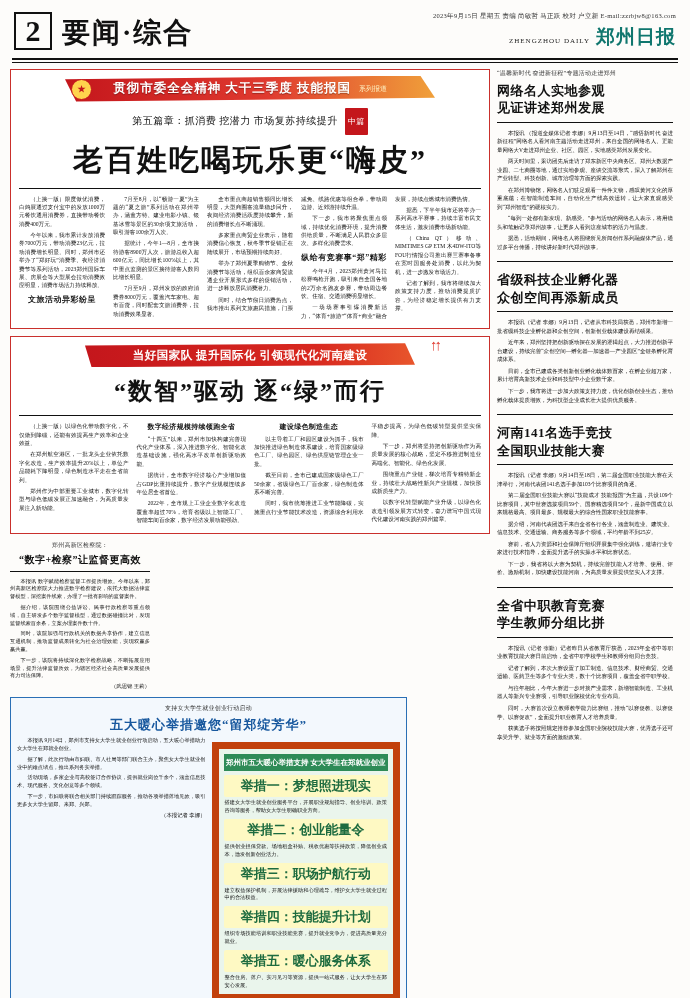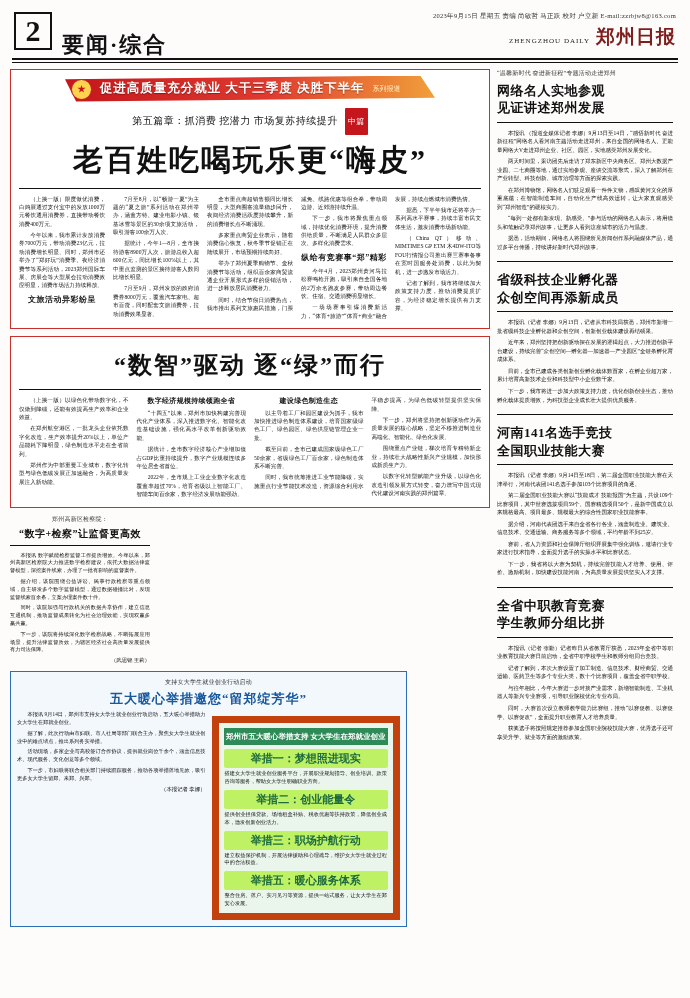--- a/index.html
+++ b/index.html
@@ -11,26 +11,26 @@
   }
   .page{position:relative;width:690px;height:998px;box-sizing:border-box;padding:0 10px;}
 
   
   .masthead{display:flex;align-items:flex-end;padding:12px 4px 4px 4px;}
   .pagenum{
     font-size:30px;font-weight:bold;border:2px solid #111;width:34px;height:34px;
     display:flex;align-items:center;justify-content:center;line-height:1;
     font-family:"Liberation Serif",serif;
   }
-  .section-title{font-size:22px;font-weight:bold;margin-left:10px;letter-spacing:2px;position:relative;top:10px;}
+  .section-title{font-size:28px;font-weight:bold;margin-left:10px;letter-spacing:2px;position:relative;top:2px;}
   .masthead-right{margin-left:auto;text-align:right;display:flex;flex-direction:column;align-items:flex-end;}
   .mh-meta{font-size:6.5px;color:#333;letter-spacing:.3px;margin-bottom:3px;white-space:nowrap;}
   .mh-brand{display:flex;align-items:baseline;gap:6px;}
   .mh-en{font-size:7px;letter-spacing:1px;color:#222;}
-  .mh-cn{font-size:19px;font-weight:bold;letter-spacing:1px;color:#7f1d1d;
+  .mh-cn{font-size:19px;font-weight:bold;letter-spacing:1px;color:#0f766e;
          font-family:"Liberation Serif",serif;}
   .rule{border-top:2px solid #111;margin:4px 2px 0 2px;}
   .rule-thin{border-top:1px solid #111;margin:1.5px 2px 0 2px;}
 
   
   .cols{display:flex;gap:7px;margin-top:6px;height:920px;}
   .col-left{width:480px;display:flex;flex-direction:column;}
   .col-right{width:176px;display:flex;flex-direction:column;}
 
   
@@ -85,21 +85,21 @@
 
   
   .bottom{display:flex;gap:7px;margin-top:7px;flex-direction:column;}
   .bl{width:140px;}
   .bm{width:397px;}
   .blue-box{border:1px solid #2a6fb5;background:#f3f8fd;padding:6px;box-sizing:border-box;}
   .blue-title{color:#18589e;font-weight:bold;font-size:13px;text-align:center;letter-spacing:1px;margin:3px 0;}
   .green-panel{background:#eaf5ec;border:7px solid #c2410c;padding:5px;margin-top:5px;}
   .green-head{background:#2e8b57;color:#fff;font-size:7.5px;text-align:center;padding:3px 2px;font-weight:bold;line-height:1.5;}
   .measure{margin-top:4px;}
-  .measure-h{background:#bef264;color:#1d6b3f;font-size:11px;font-weight:bold;text-align:center;padding:2px;border-radius:2px;}
+  .measure-h{background:#fef9c3;color:#1d6b3f;font-size:13px;font-weight:bold;text-align:center;padding:2px;border-radius:2px;}
   .measure-b{font-size:5.2px;line-height:1.5;text-align:justify;padding:2px 1px 0 1px;}
   .small-title{font-weight:bold;font-size:10px;text-align:center;letter-spacing:.5px;margin:3px 0 4px 0;}
   .note{font-size:5.2px;line-height:1.5;text-align:justify;}
   .note p{margin:0 0 3px 0;text-indent:2em;}
   .footer-sig{text-align:right;font-size:5.4px;margin-top:2px;}
   .center{text-align:center;}
 </style>
 </head>
 <body>
 
@@ -120,21 +120,21 @@
   <div class="rule-thin"></div>
 
   <div class="cols">
 
     <div class="col-left">
 
       <div class="box">
         <div class="banner">
           <div class="ribbon"></div>
           <div class="emblem">★</div>
-          <div class="btxt">促进高质量充分就业 大干三季度 决胜下半年</div>
+          <div class="btxt">贯彻市委全会精神 大干三季度 技能报国</div>
           <div class="bsuffix">系列报道</div>
         </div>
         <div class="kicker">
           <span>第五篇章：抓消费 挖潜力 市场复苏持续提升</span>
           <span class="badge">中篇</span>
         </div>
         <div class="headline h1">老百姓吃喝玩乐更“嗨皮”</div>
         <div class="hr-u"></div>
 
         <div class="textcols c5" style="column-count:5;">
@@ -152,20 +152,25 @@
           <div class="sub">纵给有竞赛事“郑”精彩</div>
           <p>今年4月，2023郑州黄河马拉松赛鸣枪开跑，吸引来自全国各地的2万余名跑友参赛，带动周边餐饮、住宿、交通消费明显增长。</p>
           <p>一场场赛事引爆消费新活力，“体育+旅游”“体育+商业”融合发展，持续点燃城市消费热情。</p>
           <p>据悉，下半年我市还将举办一系列高水平赛事，持续丰富市民文体生活，激发消费市场新动能。</p>
           <p>（China QT）移动、MIMTIMES GP ETM 木4DW-ITO等FOU行情报公司推出赛三赛事备事在宽时国服务处消费，以此为契机，进一步激发市场活力。</p>
           <p>记者了解到，我市将继续加大政策支持力度，推动消费提质扩容，为经济稳定增长提供有力支撑。</p>
         </div>
       </div>
 
       <div class="box" style="margin-top:7px;">
+        <div class="banner2">
+          <div class="ribbon"></div>
+          <div class="btxt">当好国家队 提升国际化 引领现代化河南建设</div>
+          <div class="arrows">↑↑</div>
+        </div>
         <div class="headline h2">“数智”驱动  逐“绿”而行</div>
         <div class="hr-u"></div>
 
         <div class="textcols" style="column-count:4;">
           <p>（上接一版）以绿色化带动数字化，不仅做到降碳，还能有效提高生产效率和企业效益。</p>
           <p>在郑州航空港区，一批龙头企业依托数字化改造，生产效率提升20%以上，单位产品能耗下降明显，绿色制造水平走在全省前列。</p>
           <p>郑州作为中部重要工业城市，数字化转型与绿色低碳发展正加速融合，为高质量发展注入新动能。</p>
           <div class="subline center">数字经济规模持续领跑全省</div>
           <p>“十四五”以来，郑州市加快构建完善现代化产业体系，深入推进数字化、智能化改造基础设施，强化高水平改革创新驱动效能。</p>
           <p>据统计，全市数字经济核心产业增加值占GDP比重持续提升，数字产业规模连续多年位居全省首位。</p>
@@ -218,20 +223,24 @@
                 </div>
                 <div class="measure">
                   <div class="measure-h">举措二：创业能量令</div>
                   <div class="measure-b">提供创业担保贷款、场地租金补贴、税收优惠等扶持政策，降低创业成本，激发创新创业活力。</div>
                 </div>
                 <div class="measure">
                   <div class="measure-h">举措三：职场护航行动</div>
                   <div class="measure-b">建立权益保护机制，开展法律援助和心理疏导，维护女大学生就业过程中的合法权益。</div>
                 </div>
                 <div class="measure">
+                  <div class="measure-h">举措四：技能提升计划</div>
+                  <div class="measure-b">组织专场技能培训和职业技能竞赛，提升就业竞争力，促进高质量充分就业。</div>
+                </div>
+                <div class="measure">
                   <div class="measure-h">举措五：暖心服务体系</div>
                   <div class="measure-b">整合住房、落户、实习见习等资源，提供一站式服务，让女大学生在郑安心发展。</div>
                 </div>
               </div>
             </div>
           </div>
         </div>
 
       </div>
     </div>

